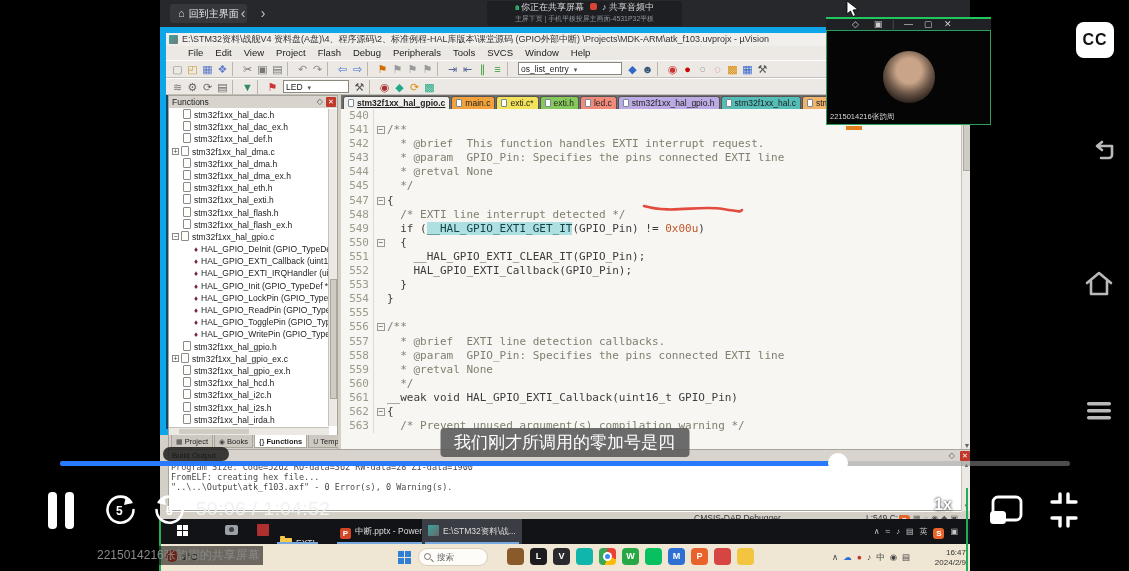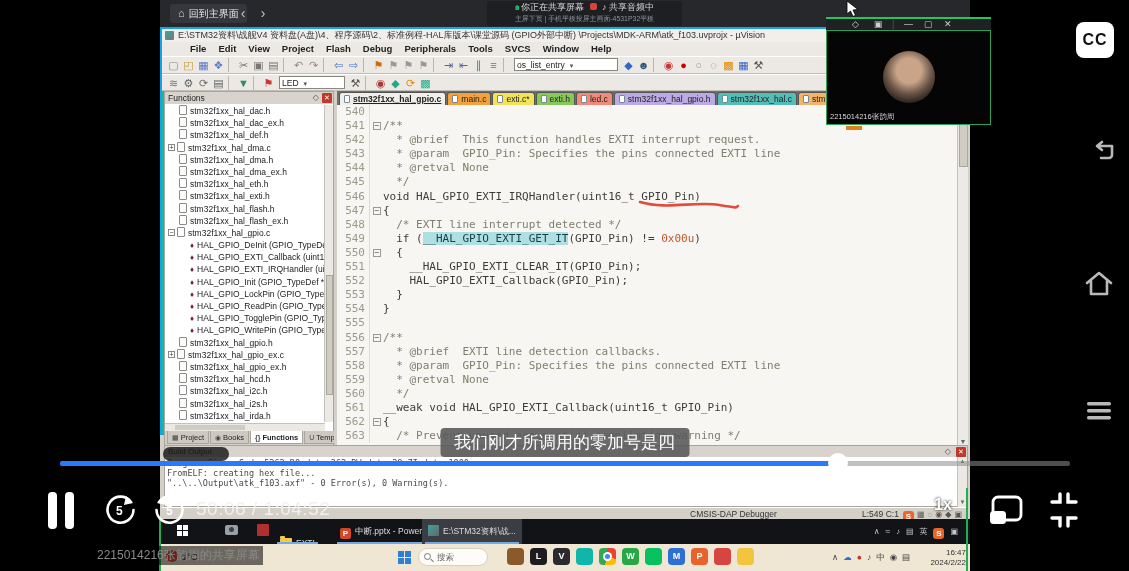--- a/index.html
+++ b/index.html
@@ -19,26 +19,26 @@
   .navbtn{position:absolute;top:3px;color:#c8c8c8;font-size:14px;line-height:20px;width:14px;text-align:center;}
   .notif{position:absolute;left:327px;top:1px;width:195px;height:25px;background:#1d1f23;border-radius:3px;
          color:#dcdcdc;text-align:center;}
   .notif-l1{font-size:9px;line-height:13px;white-space:nowrap;}
   .notif-l1 .sig{color:#2ecc71;font-weight:bold;font-size:8px;letter-spacing:-1px;}
   .notif-l1 .reddot{display:inline-block;width:7px;height:7px;background:#d94436;border-radius:2px;margin:0 3px;}
   .notif-l1 .aud{color:#cfcfcf;}
   .notif-l2{font-size:7.5px;line-height:9px;color:#8d939c;white-space:nowrap;transform:scale(.92);}
 
   
-  .keil{position:absolute;left:0;top:27px;width:808px;height:408px;background:#14b8a6;border:2px solid #0ea5e9;}
+  .keil{position:absolute;left:0;top:27px;width:808px;height:408px;background:#0c4a6e;border:6px solid #0ea5e9;}
   .kt{position:absolute;left:0;top:0;width:100%;height:13px;background:#f1efec;color:#333;font-size:9px;
       line-height:13px;white-space:nowrap;overflow:hidden;padding-left:16px;}
   .kticon{position:absolute;left:3px;top:2px;width:9px;height:9px;background:linear-gradient(135deg,#3aa6a0,#777);border-radius:1px;}
   .kmenu{position:absolute;left:0;top:13px;width:100%;height:14px;background:#ece9e4;font-size:9.5px;color:#222;
-         line-height:14px;padding-left:22px;white-space:nowrap;font-weight:bold;}
+         line-height:14px;padding-left:16px;white-space:nowrap;}
   .menu-item{display:inline-block;padding:0 6px;}
   .ktb{position:absolute;left:0;width:100%;background:#ece9e4;border-top:1px solid #fff;border-bottom:1px solid #c2bfb8;
        white-space:nowrap;overflow:hidden;padding-left:4px;}
   #tb1{top:27px;height:18px;} #tb2{top:45px;height:17px;}
   .tbi{display:inline-block;font-size:11px;width:15px;text-align:center;line-height:16px;vertical-align:top;}
   .tbsep{display:inline-block;width:5px;height:14px;border-left:1px solid #b9b6af;margin:1px 3px 0 2px;vertical-align:top;}
   .combo{display:inline-block;height:13px;background:#fff;border:1px solid #8a887f;font-size:8.5px;line-height:12px;
          color:#222;padding:0 2px;margin:1px 3px 0 3px;vertical-align:top;position:relative;}
   .combo .car{display:inline-block;margin-left:5px;color:#555;font-size:7px;}
 
@@ -258,21 +258,20 @@
 
       <div class="editor">
         <div id="tabbar"><div class="etab active" style="background: rgb(240, 239, 235);"><span class="ei"></span><span>stm32f1xx_hal_gpio.c</span></div><div class="etab" style="background: rgb(242, 162, 60);"><span class="ei"></span><span>main.c</span></div><div class="etab" style="background: rgb(242, 227, 90);"><span class="ei"></span><span>exti.c*</span></div><div class="etab" style="background: rgb(134, 201, 90);"><span class="ei"></span><span>exti.h</span></div><div class="etab" style="background: rgb(240, 138, 122);"><span class="ei"></span><span>led.c</span></div><div class="etab" style="background: rgb(188, 170, 228);"><span class="ei"></span><span>stm32f1xx_hal_gpio.h</span></div><div class="etab" style="background: rgb(85, 189, 184);"><span class="ei"></span><span>stm32f1xx_hal.c</span></div><div class="etab" style="background: rgb(242, 179, 106);"><span class="ei"></span><span>stm32f1xx_hal_cortex.c</span></div><div class="etab" style="background: rgb(242, 207, 106);"><span class="ei"></span><span>stm32f1xx_hal_...</span></div></div>
         <div id="codearea">
             <div class="crow"><span class="ln">540</span><span class="fold"></span><span class="ct"></span></div>
             <div class="crow"><span class="ln">541</span><span class="fold"><span class="fbox">−</span></span><span class="ct"><span class="seg-c">/**</span></span></div>
             <div class="crow"><span class="ln">542</span><span class="fold"></span><span class="ct"><span class="seg-c">  * @brief  This function handles EXTI interrupt request.</span></span></div>
             <div class="crow"><span class="ln">543</span><span class="fold"></span><span class="ct"><span class="seg-c">  * @param  GPIO_Pin: Specifies the pins connected EXTI line</span></span></div>
             <div class="crow"><span class="ln">544</span><span class="fold"></span><span class="ct"><span class="seg-c">  * @retval None</span></span></div>
             <div class="crow"><span class="ln">545</span><span class="fold"></span><span class="ct"><span class="seg-c">  */</span></span></div>
-            <div class="crow"><span class="ln">546</span><span class="fold"></span><span class="ct"><span class="seg-k">void HAL_GPIO_EXTI_IRQHandler(uint16_t GPIO_Pin)</span></span></div>
             <div class="crow"><span class="ln">547</span><span class="fold"><span class="fbox">−</span></span><span class="ct"><span class="seg-k">{</span></span></div>
             <div class="crow"><span class="ln">548</span><span class="fold"></span><span class="ct"><span class="seg-k">  </span><span class="seg-c">/* EXTI line interrupt detected */</span></span></div>
             <div class="crow"><span class="ln">549</span><span class="fold"></span><span class="ct"><span class="seg-k">  if (</span><span class="seg-h">__HAL_GPIO_EXTI_GET_IT</span><span class="seg-k">(GPIO_Pin) != </span><span class="seg-n">0x00u</span><span class="seg-k">)</span></span></div>
             <div class="crow"><span class="ln">550</span><span class="fold"><span class="fbox">−</span></span><span class="ct"><span class="seg-k">  {</span></span></div>
             <div class="crow"><span class="ln">551</span><span class="fold"></span><span class="ct"><span class="seg-k">    __HAL_GPIO_EXTI_CLEAR_IT(GPIO_Pin);</span></span></div>
             <div class="crow"><span class="ln">552</span><span class="fold"></span><span class="ct"><span class="seg-k">    HAL_GPIO_EXTI_Callback(GPIO_Pin);</span></span></div>
             <div class="crow"><span class="ln">553</span><span class="fold"></span><span class="ct"><span class="seg-k">  }</span></span></div>
             <div class="crow"><span class="ln">554</span><span class="fold"></span><span class="ct"><span class="seg-k">}</span></span></div>
             <div class="crow"><span class="ln">555</span><span class="fold"></span><span class="ct"></span></div>
             <div class="crow"><span class="ln">556</span><span class="fold"><span class="fbox">−</span></span><span class="ct"><span class="seg-c">/**</span></span></div>
@@ -329,21 +328,21 @@
       </div>
       <div class="w11"></div>
       <div class="search">
         <span class="lens"></span>
         <span>搜索</span>
       </div>
       <div id="outer-icons"><span class="oapp" style="background: rgb(138, 90, 43);"></span><span class="oapp" style="background: rgb(28, 28, 30);">L</span><span class="oapp" style="background: rgb(42, 42, 46);">V</span><span class="oapp" style="background: rgb(15, 182, 169);"></span><span class="oapp chrome"></span><span class="oapp" style="background: rgb(40, 167, 69);">W</span><span class="oapp" style="background: rgb(7, 193, 96);"></span><span class="oapp" style="background: rgb(45, 111, 210);">M</span><span class="oapp" style="background: rgb(232, 98, 44);">P</span><span class="oapp" style="background: rgb(214, 69, 65);"></span><span class="oapp" style="background: rgb(243, 196, 62);"></span></div>
       <div id="outer-tray"><span class="sg">∧</span><span class="sg" style="color: rgb(45, 111, 210);">☁</span><span class="sg" style="color: rgb(192, 57, 43);">●</span><span class="sg">♪</span><span class="sg">中</span><span class="sg">◉</span><span class="sg">▤</span></div>
       <div class="oclock">
         <div>16:47</div>
-        <div>2024/2/22</div>
+        <div>2024/2/9</div>
       </div>
     </div>
   </div>
 
   <div class="cambar">
     <span style="left:26px;">◇</span>
     <span style="left:48px;">▣</span>
     <span style="left:66px;color:#555;">|</span>
     <span style="left:78px;">—</span>
     <span style="left:98px;">▢</span>

